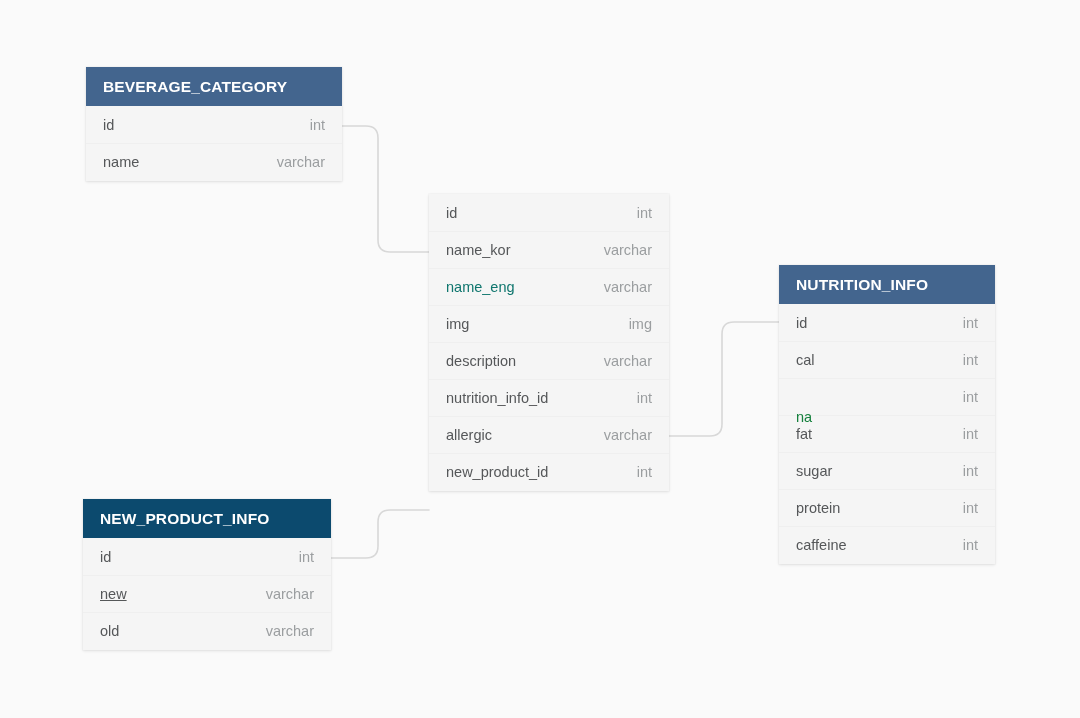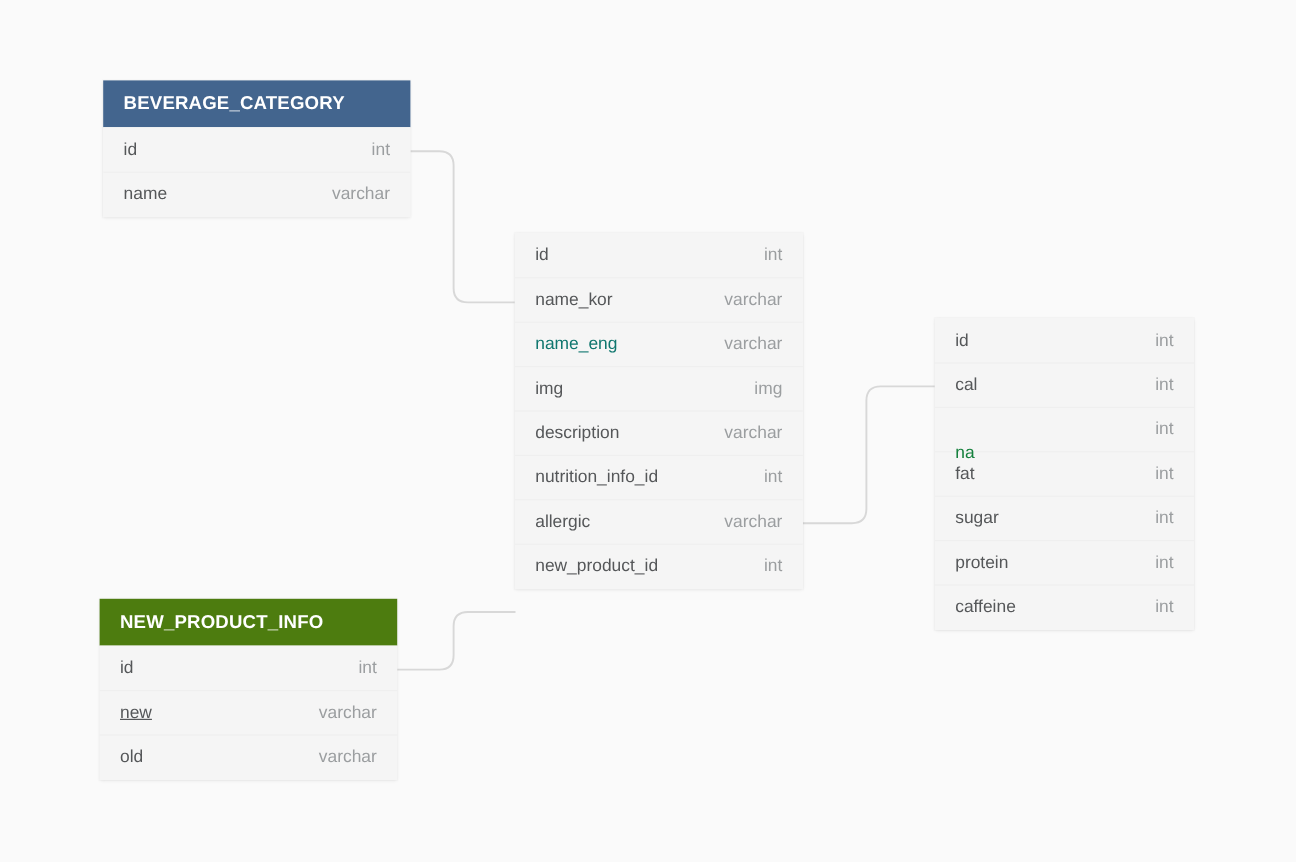--- a/index.html
+++ b/index.html
@@ -143,20 +143,21 @@
             <span class="field-name" style="color: rgb(85, 87, 89);">allergic</span>
             <span class="field-type" style="color: rgb(155, 158, 160);">varchar</span>
           </div>
           <div class="field-row">
             <span class="field-name" style="color: rgb(85, 87, 89);">new_product_id</span>
             <span class="field-type" style="color: rgb(155, 158, 160);">int</span>
           </div>
         </div>
       </div>
       <div class="entity" style="left: 779px; top: 265px; width: 216px;">
+        <div class="entity-header" style="background: rgb(67, 101, 142);">NUTRITION_INFO</div>
         <div class="entity-rows">
           <div class="field-row">
             <span class="field-name" style="color: rgb(85, 87, 89);">id</span>
             <span class="field-type" style="color: rgb(155, 158, 160);">int</span>
           </div>
           <div class="field-row">
             <span class="field-name" style="color: rgb(85, 87, 89);">cal</span>
             <span class="field-type" style="color: rgb(155, 158, 160);">int</span>
           </div>
           <div class="field-row">
@@ -175,21 +176,21 @@
             <span class="field-name" style="color: rgb(85, 87, 89);">protein</span>
             <span class="field-type" style="color: rgb(155, 158, 160);">int</span>
           </div>
           <div class="field-row">
             <span class="field-name" style="color: rgb(85, 87, 89);">caffeine</span>
             <span class="field-type" style="color: rgb(155, 158, 160);">int</span>
           </div>
         </div>
       </div>
       <div class="entity" style="left: 83px; top: 499px; width: 248px;">
-        <div class="entity-header" style="background: #4d7c0f;">NEW_PRODUCT_INFO</div>
+        <div class="entity-header" style="background: #0c4a6e;">NEW_PRODUCT_INFO</div>
         <div class="entity-rows">
           <div class="field-row">
             <span class="field-name" style="color: rgb(85, 87, 89);">id</span>
             <span class="field-type" style="color: rgb(155, 158, 160);">int</span>
           </div>
           <div class="field-row">
             <span class="field-name" style="color: rgb(85, 87, 89); text-decoration: underline;">new</span>
             <span class="field-type" style="color: rgb(155, 158, 160);">varchar</span>
           </div>
           <div class="field-row">

